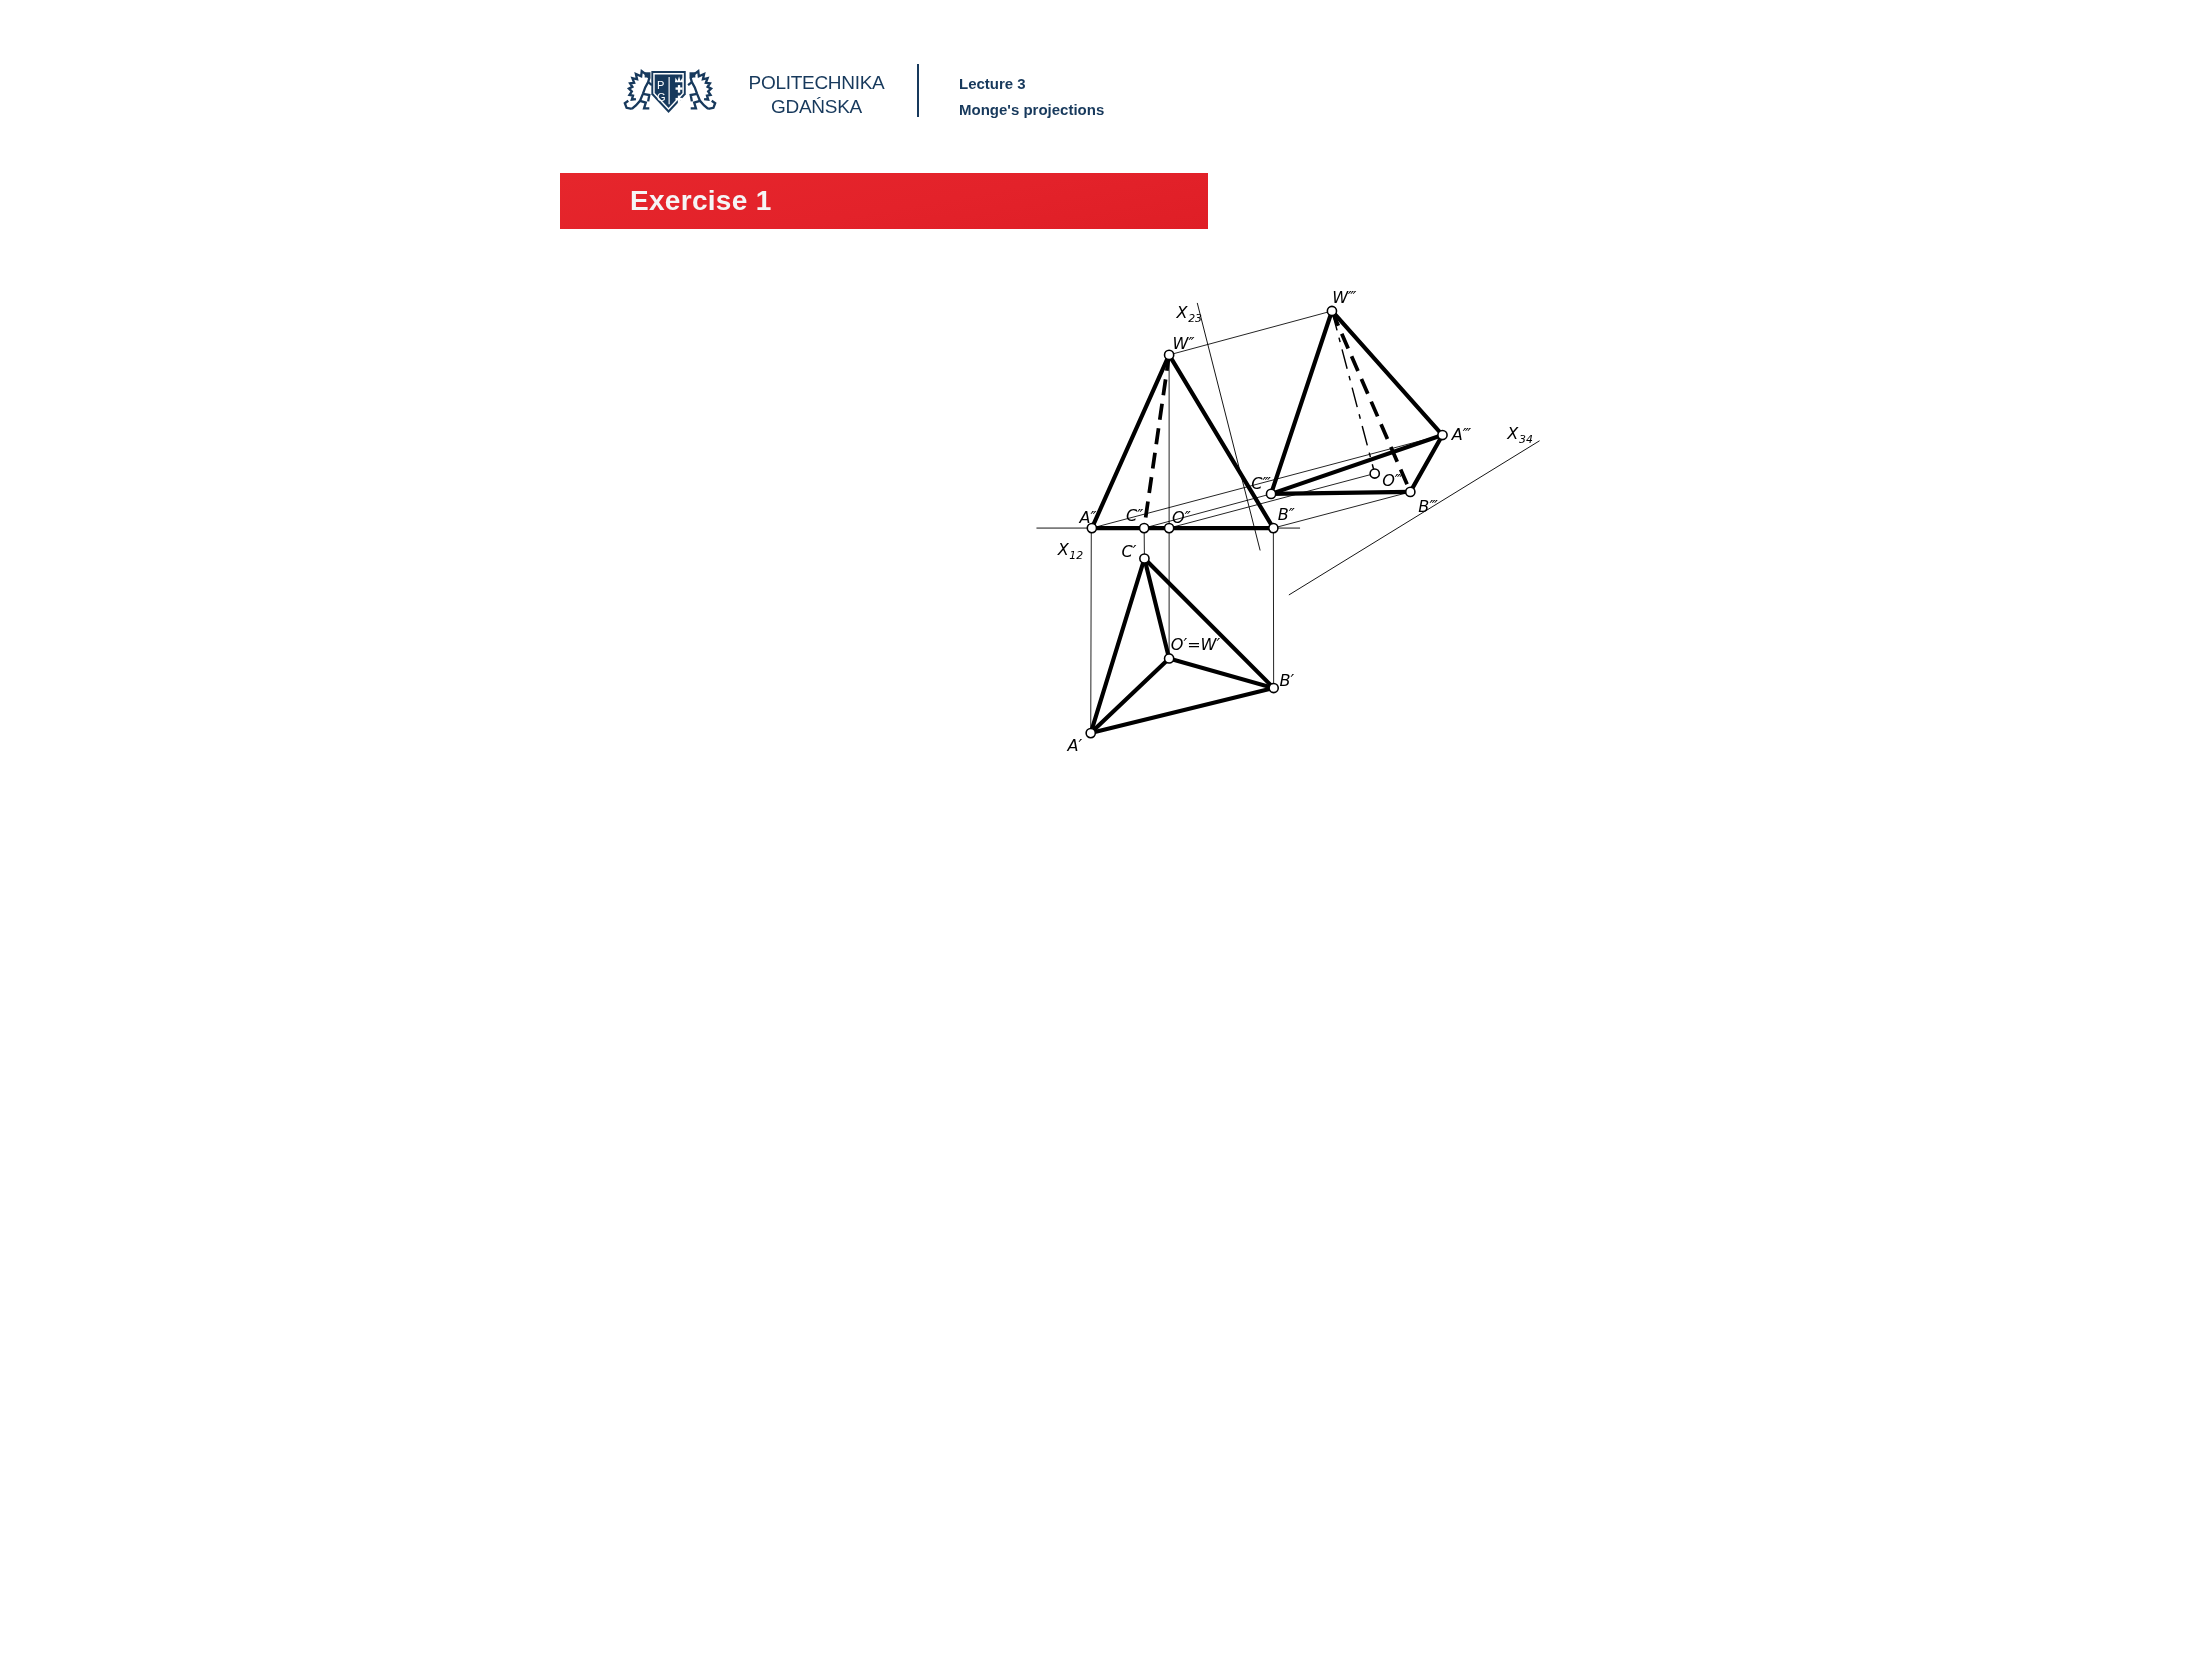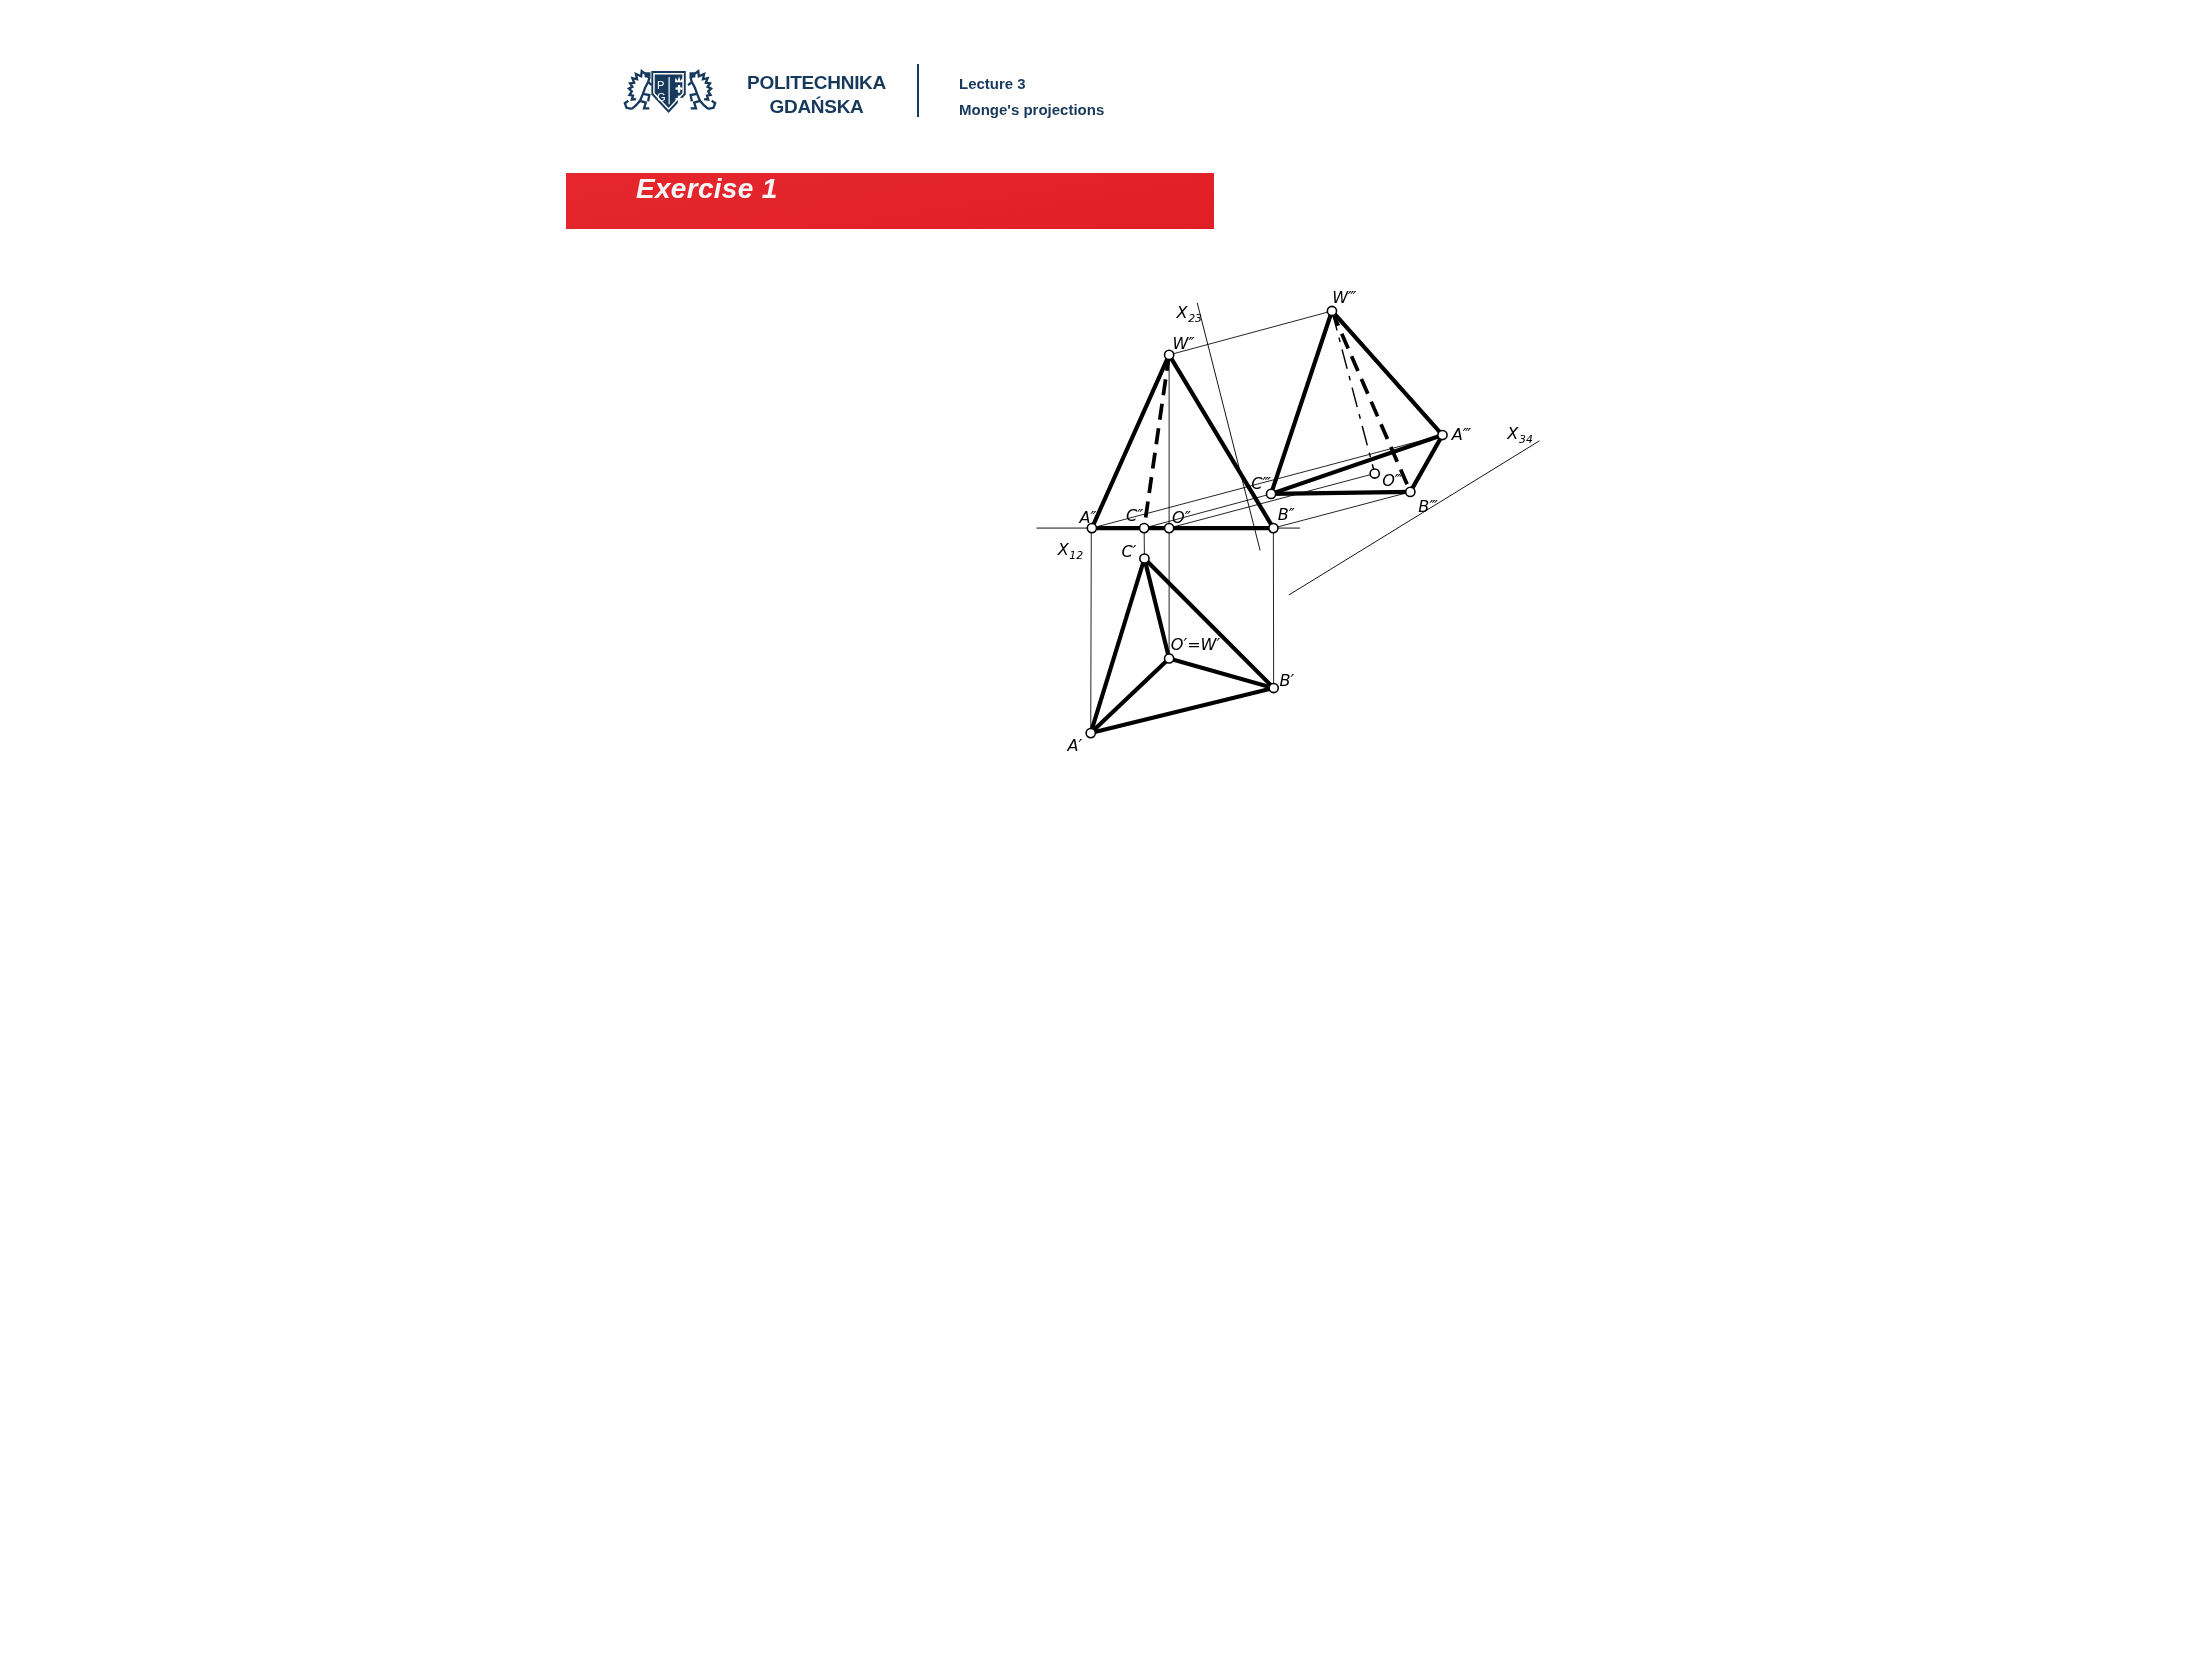--- a/index.html
+++ b/index.html
@@ -5,33 +5,33 @@
   html,body{margin:0;padding:0;background:#ffffff;}
   .slide{
     position:relative;width:1103px;height:827px;margin:0 auto;
     background:#ffffff;overflow:hidden;
     font-family:"Liberation Sans",sans-serif;
   }
   
   .logo{position:absolute;left:68px;top:68px;width:102px;height:47px;}
   .brand{
     position:absolute;left:185px;top:71px;width:161px;
-    color:#17395c;font-weight:bold;font-size:19px;line-height:24px;
+    color:#17395c;font-weight:normal;font-size:19px;line-height:24px;
     letter-spacing:-0.3px;text-align:center;
   }
   .divider{position:absolute;left:366px;top:64px;width:2.3px;height:53px;background:#17395c;}
   .lecture{
     position:absolute;left:408px;top:71px;
     color:#17395c;font-weight:bold;font-size:15px;line-height:26.4px;
   }
   
   .banner{
-    position:absolute;left:15px;top:173px;width:648px;height:56px;
+    position:absolute;left:9px;top:173px;width:648px;height:56px;
     background:linear-gradient(170deg,#e6262c 0%,#e3222a 55%,#df1e26 100%);
-    display:flex;align-items:flex-start;font-style:italic;
+    display:flex;align-items:center;
   }
   .banner span{
     color:#f5f5f5;font-weight:bold;font-size:28px;padding-left:70px;
     letter-spacing:0.3px;
   }
   
   .drawing{position:absolute;left:0;top:0;width:1103px;height:827px;}
   .ln-axis   {stroke:#000;stroke-width:3.2;fill:none;}
   .ln-thin   {stroke:#000;stroke-width:3;fill:none;}
   .ln-dashdot{stroke:#000;stroke-width:5;fill:none;stroke-dasharray:70 26 16 26;}

